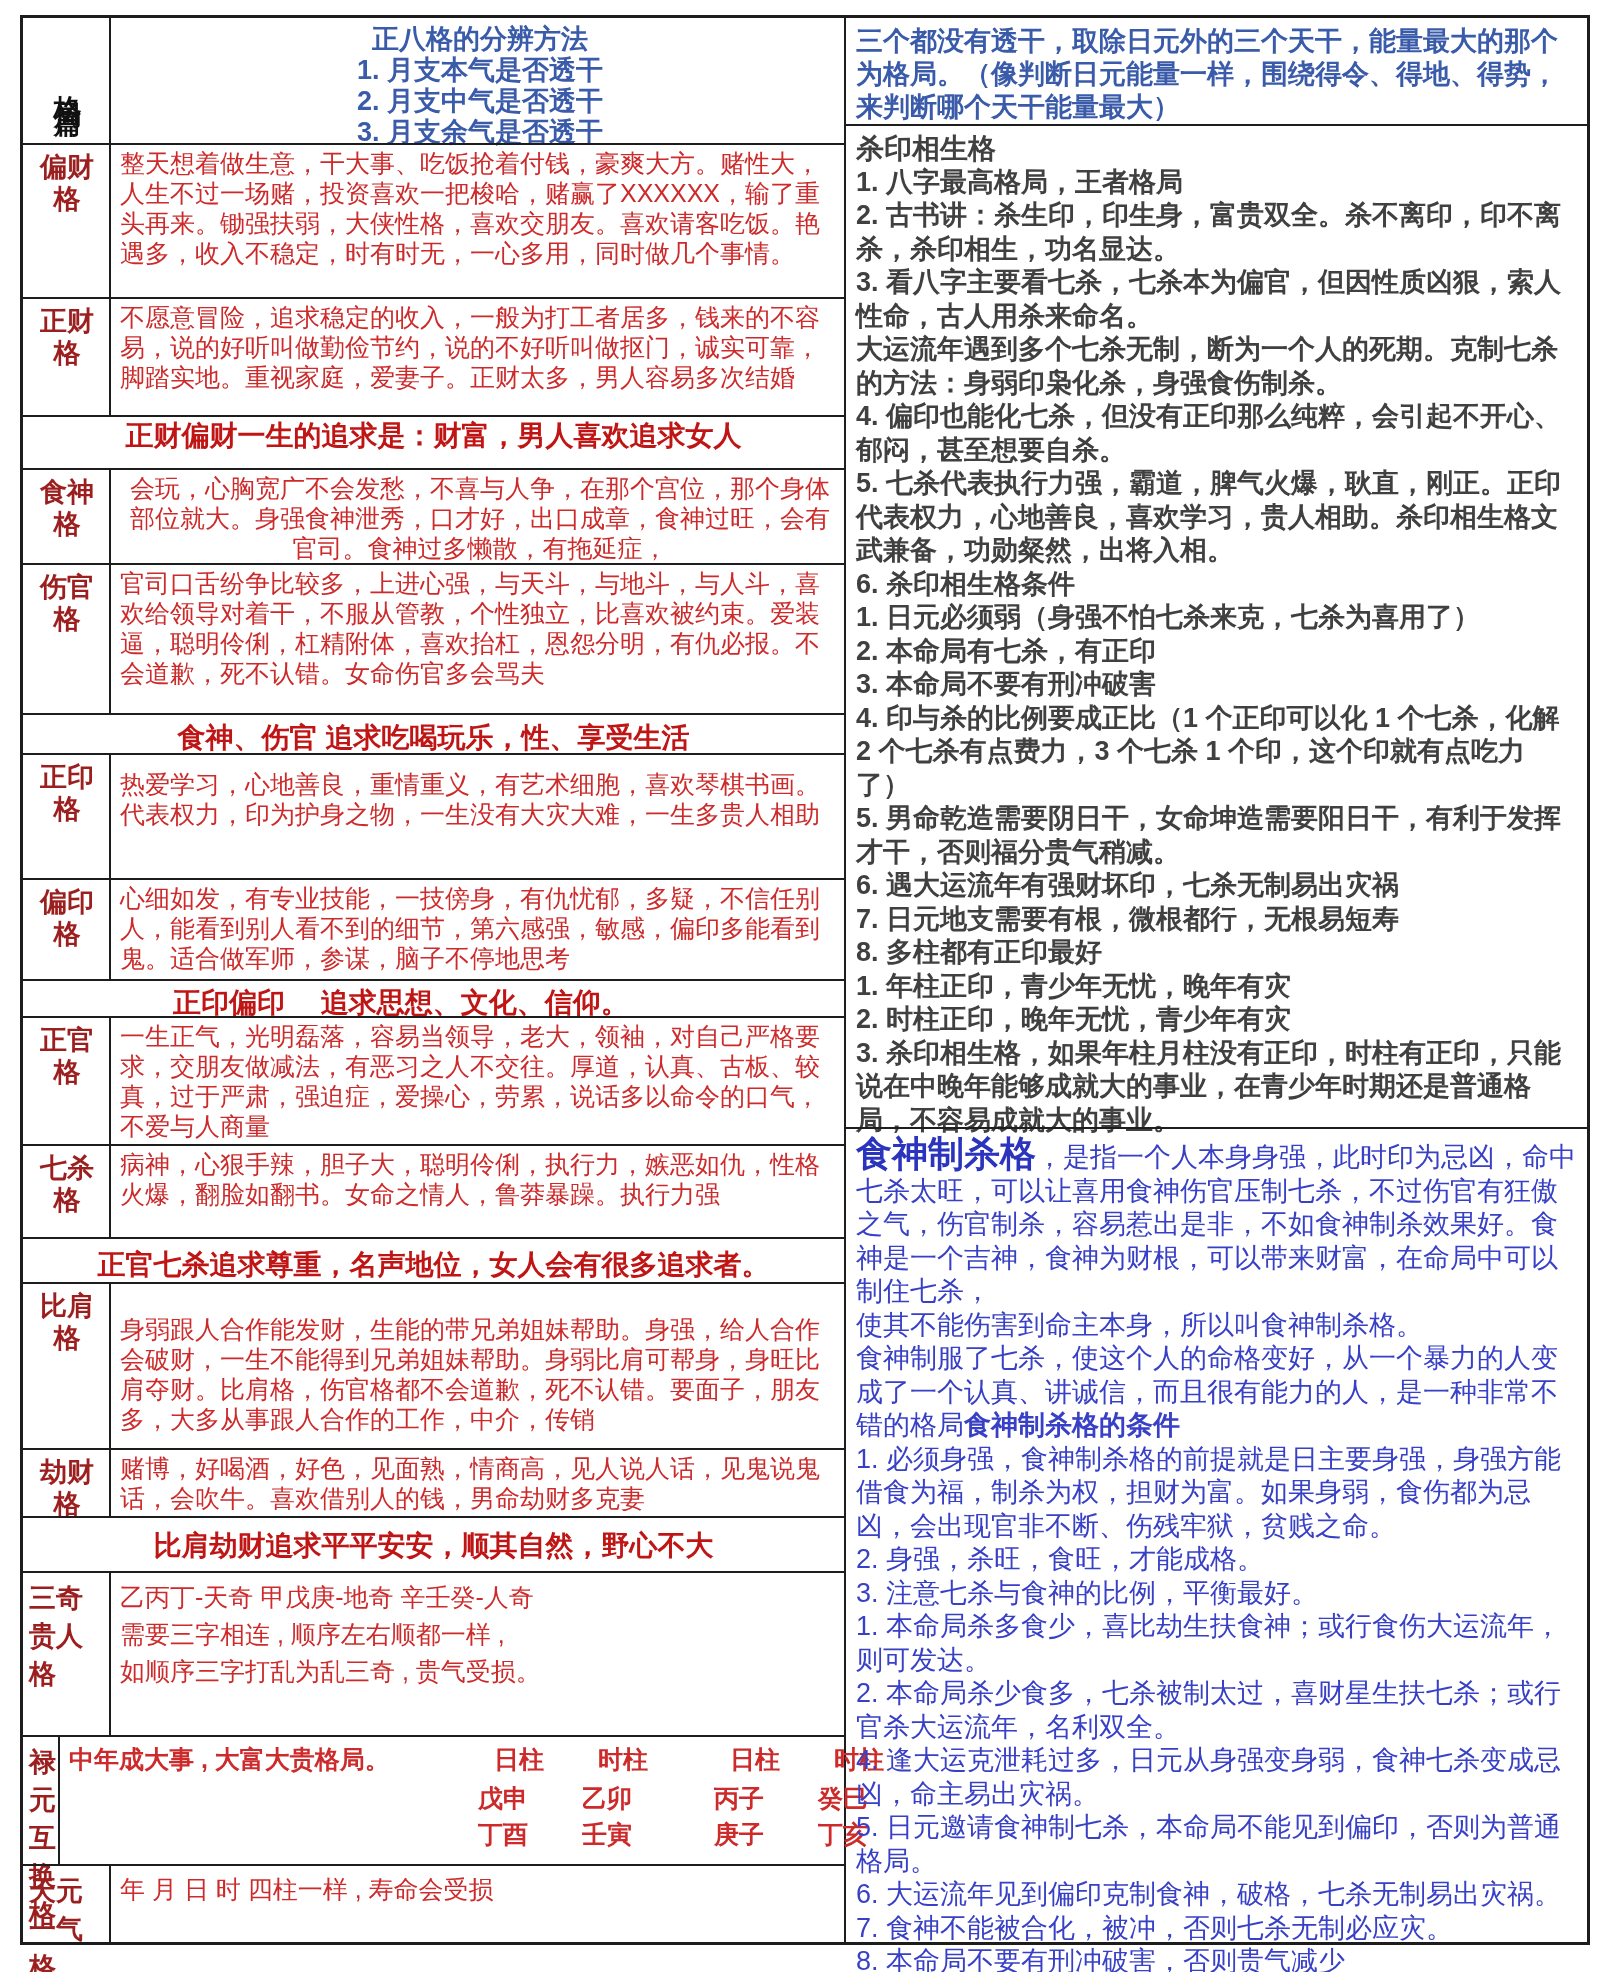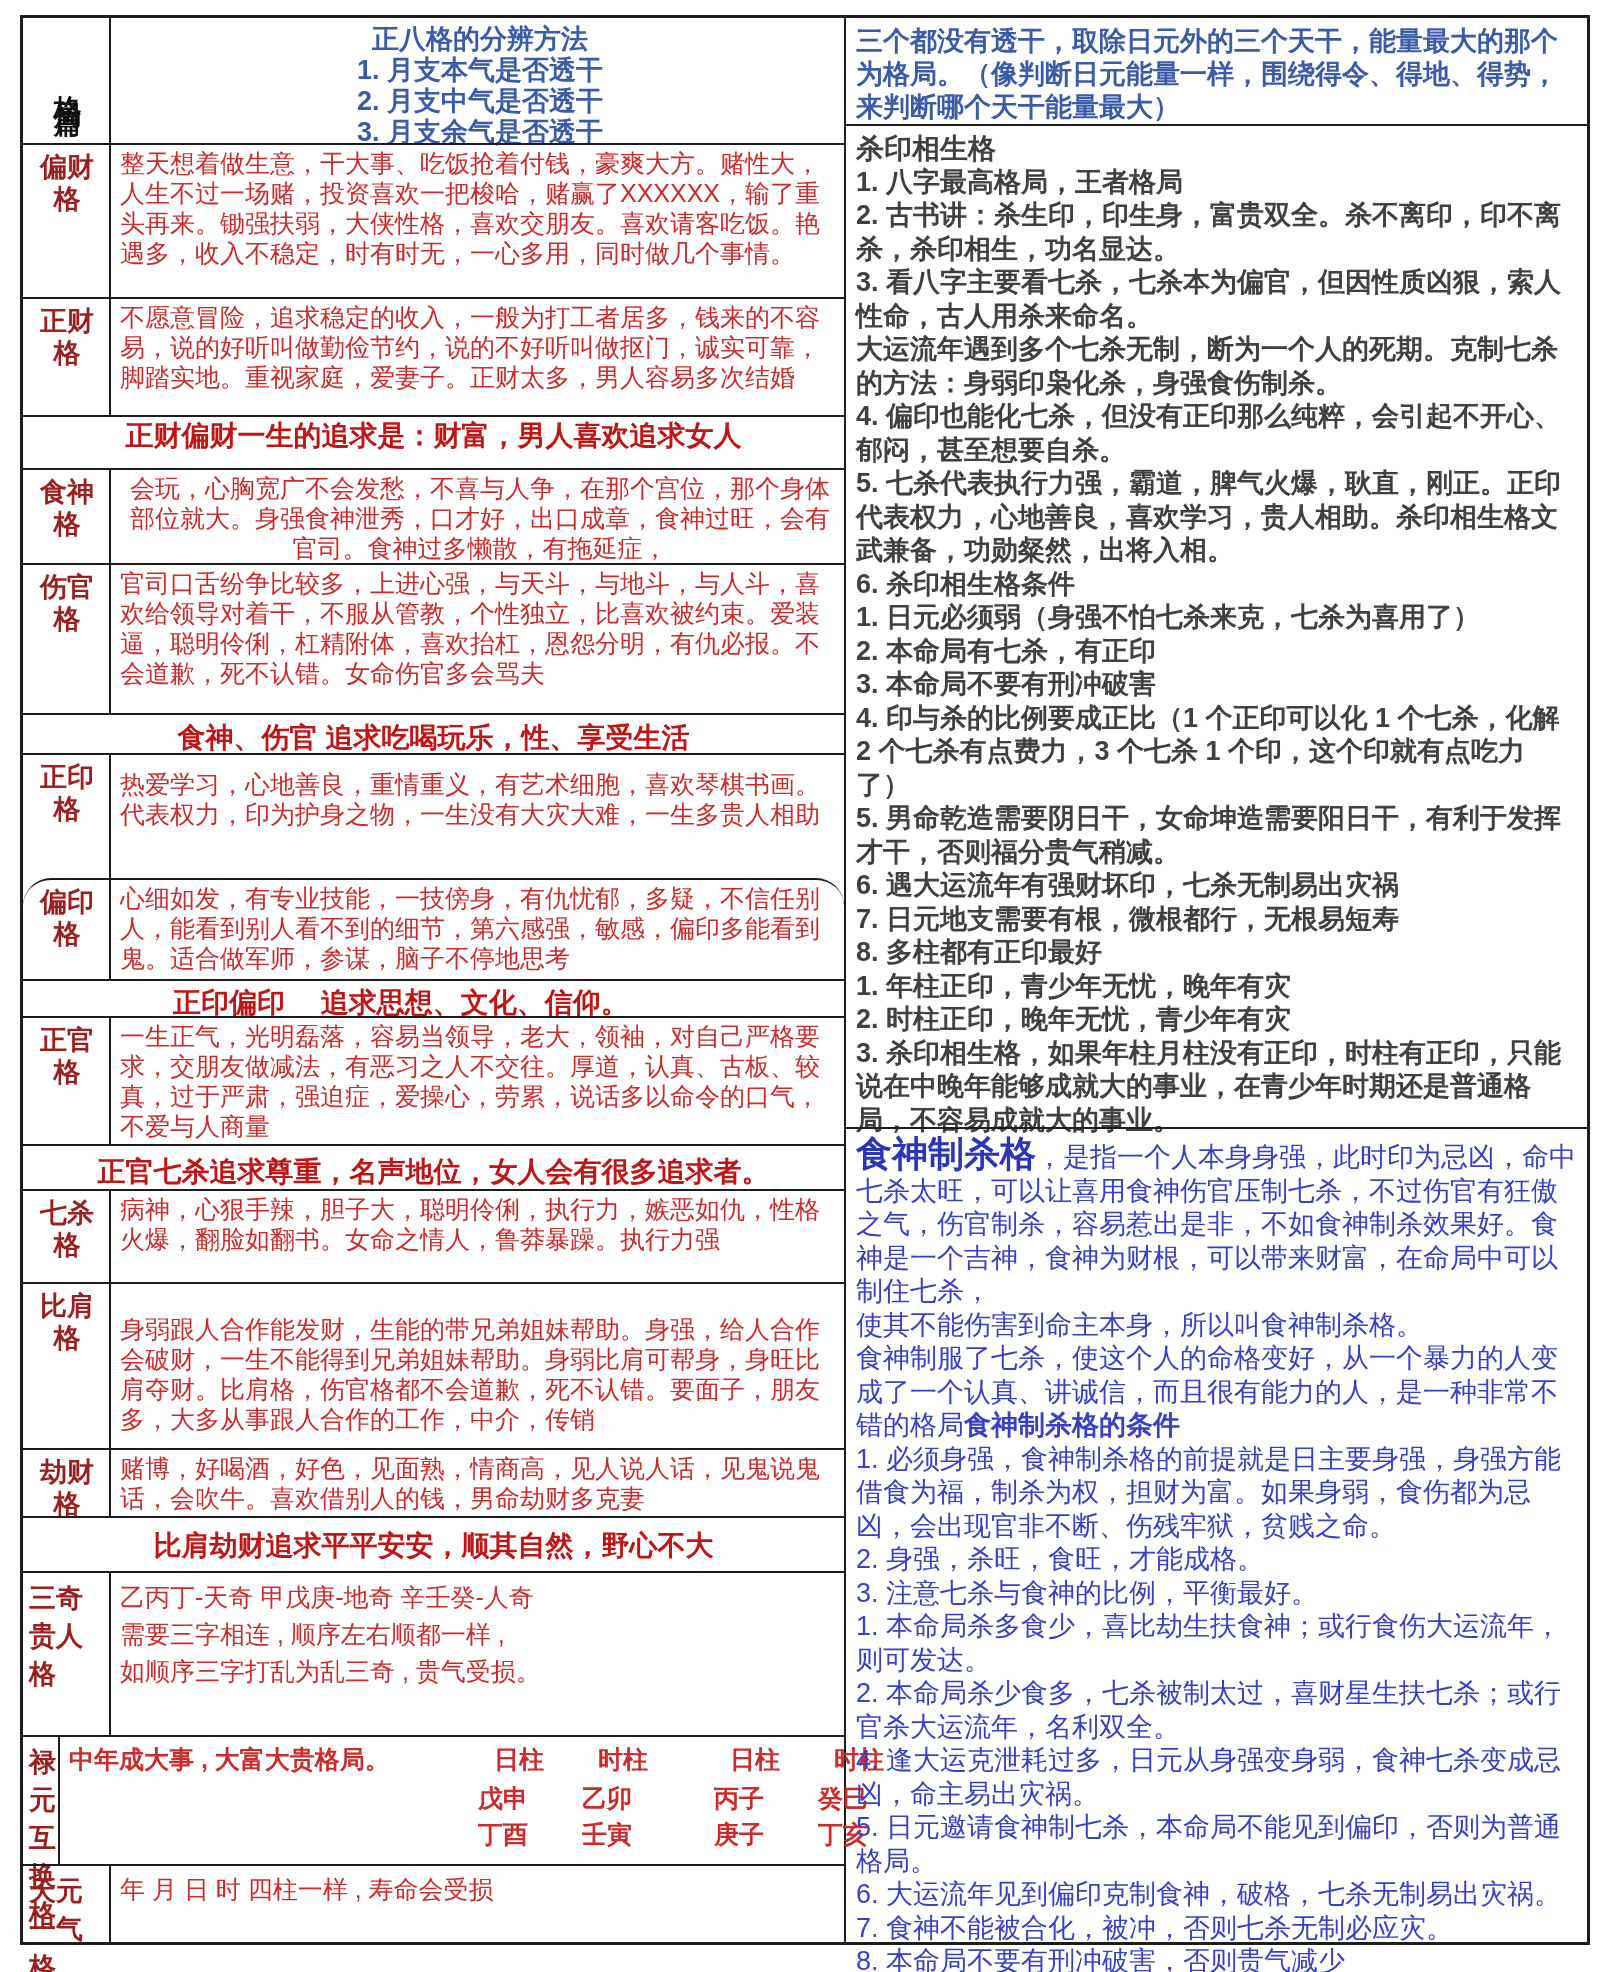--- a/index.html
+++ b/index.html
@@ -31,21 +31,21 @@
 
   
   .h-hdr{height:125px;}
   .h-piancai{height:155px;}
   .h-zhengcai{height:118px;}
   .h-spancai{height:54px;}
   .h-shishen{height:95px;}
   .h-shangguan{height:150px;}
   .h-spanshi{height:40px;padding-top:4px;}
   .h-zhengyin{height:126px;}
-  .h-pianyin{height:101px;border-radius:28px;}
+  .h-pianyin{height:101px;}
   .h-spanyin{height:37px;padding-top:3px;}
   .h-zhengguan{height:129px;}
   .h-qisha{height:93px;}
   .h-spanguan{height:45px;padding-top:7px;}
   .h-bijian{height:167px;}
   .h-jiecai{height:68px;}
   .h-spanbi{height:55px;padding-top:9px;}
   .h-sanqi{height:165px;}
   .h-luyuan{height:129px;}
   .h-tianyuan{height:78px;}
@@ -127,26 +127,26 @@
       <div class="cnt">心细如发，有专业技能，一技傍身，有仇忧郁，多疑，不信任别人，能看到别人看不到的细节，第六感强，敏感，偏印多能看到鬼。适合做军师，参谋，脑子不停地思考</div>
     </div>
 
     <div class="row span-row leftish h-spanyin">正印偏印　 追求思想、文化、信仰。</div>
 
     <div class="row h-zhengguan">
       <div class="lbl">正官格</div>
       <div class="cnt">一生正气，光明磊落，容易当领导，老大，领袖，对自己严格要求，交朋友做减法，有恶习之人不交往。厚道，认真、古板、较真，过于严肃，强迫症，爱操心，劳累，说话多以命令的口气，不爱与人商量</div>
     </div>
 
-    <div class="row span-row h-spanguan">正官七杀追求尊重，名声地位，女人会有很多追求者。</div>
-
     <div class="row h-qisha">
       <div class="lbl">七杀格</div>
       <div class="cnt">病神，心狠手辣，胆子大，聪明伶俐，执行力，嫉恶如仇，性格火爆，翻脸如翻书。女命之情人，鲁莽暴躁。执行力强</div>
     </div>
+
+    <div class="row span-row h-spanguan">正官七杀追求尊重，名声地位，女人会有很多追求者。</div>
 
     <div class="row h-bijian">
       <div class="lbl">比肩格</div>
       <div class="cnt padtop2">身弱跟人合作能发财，生能的带兄弟姐妹帮助。身强，给人合作会破财，一生不能得到兄弟姐妹帮助。身弱比肩可帮身，身旺比肩夺财。比肩格，伤官格都不会道歉，死不认错。要面子，朋友多，大多从事跟人合作的工作，中介，传销</div>
     </div>
 
     <div class="row h-jiecai">
       <div class="lbl">劫财格</div>
       <div class="cnt">赌博，好喝酒，好色，见面熟，情商高，见人说人话，见鬼说鬼话，会吹牛。喜欢借别人的钱，男命劫财多克妻</div>
     </div>

